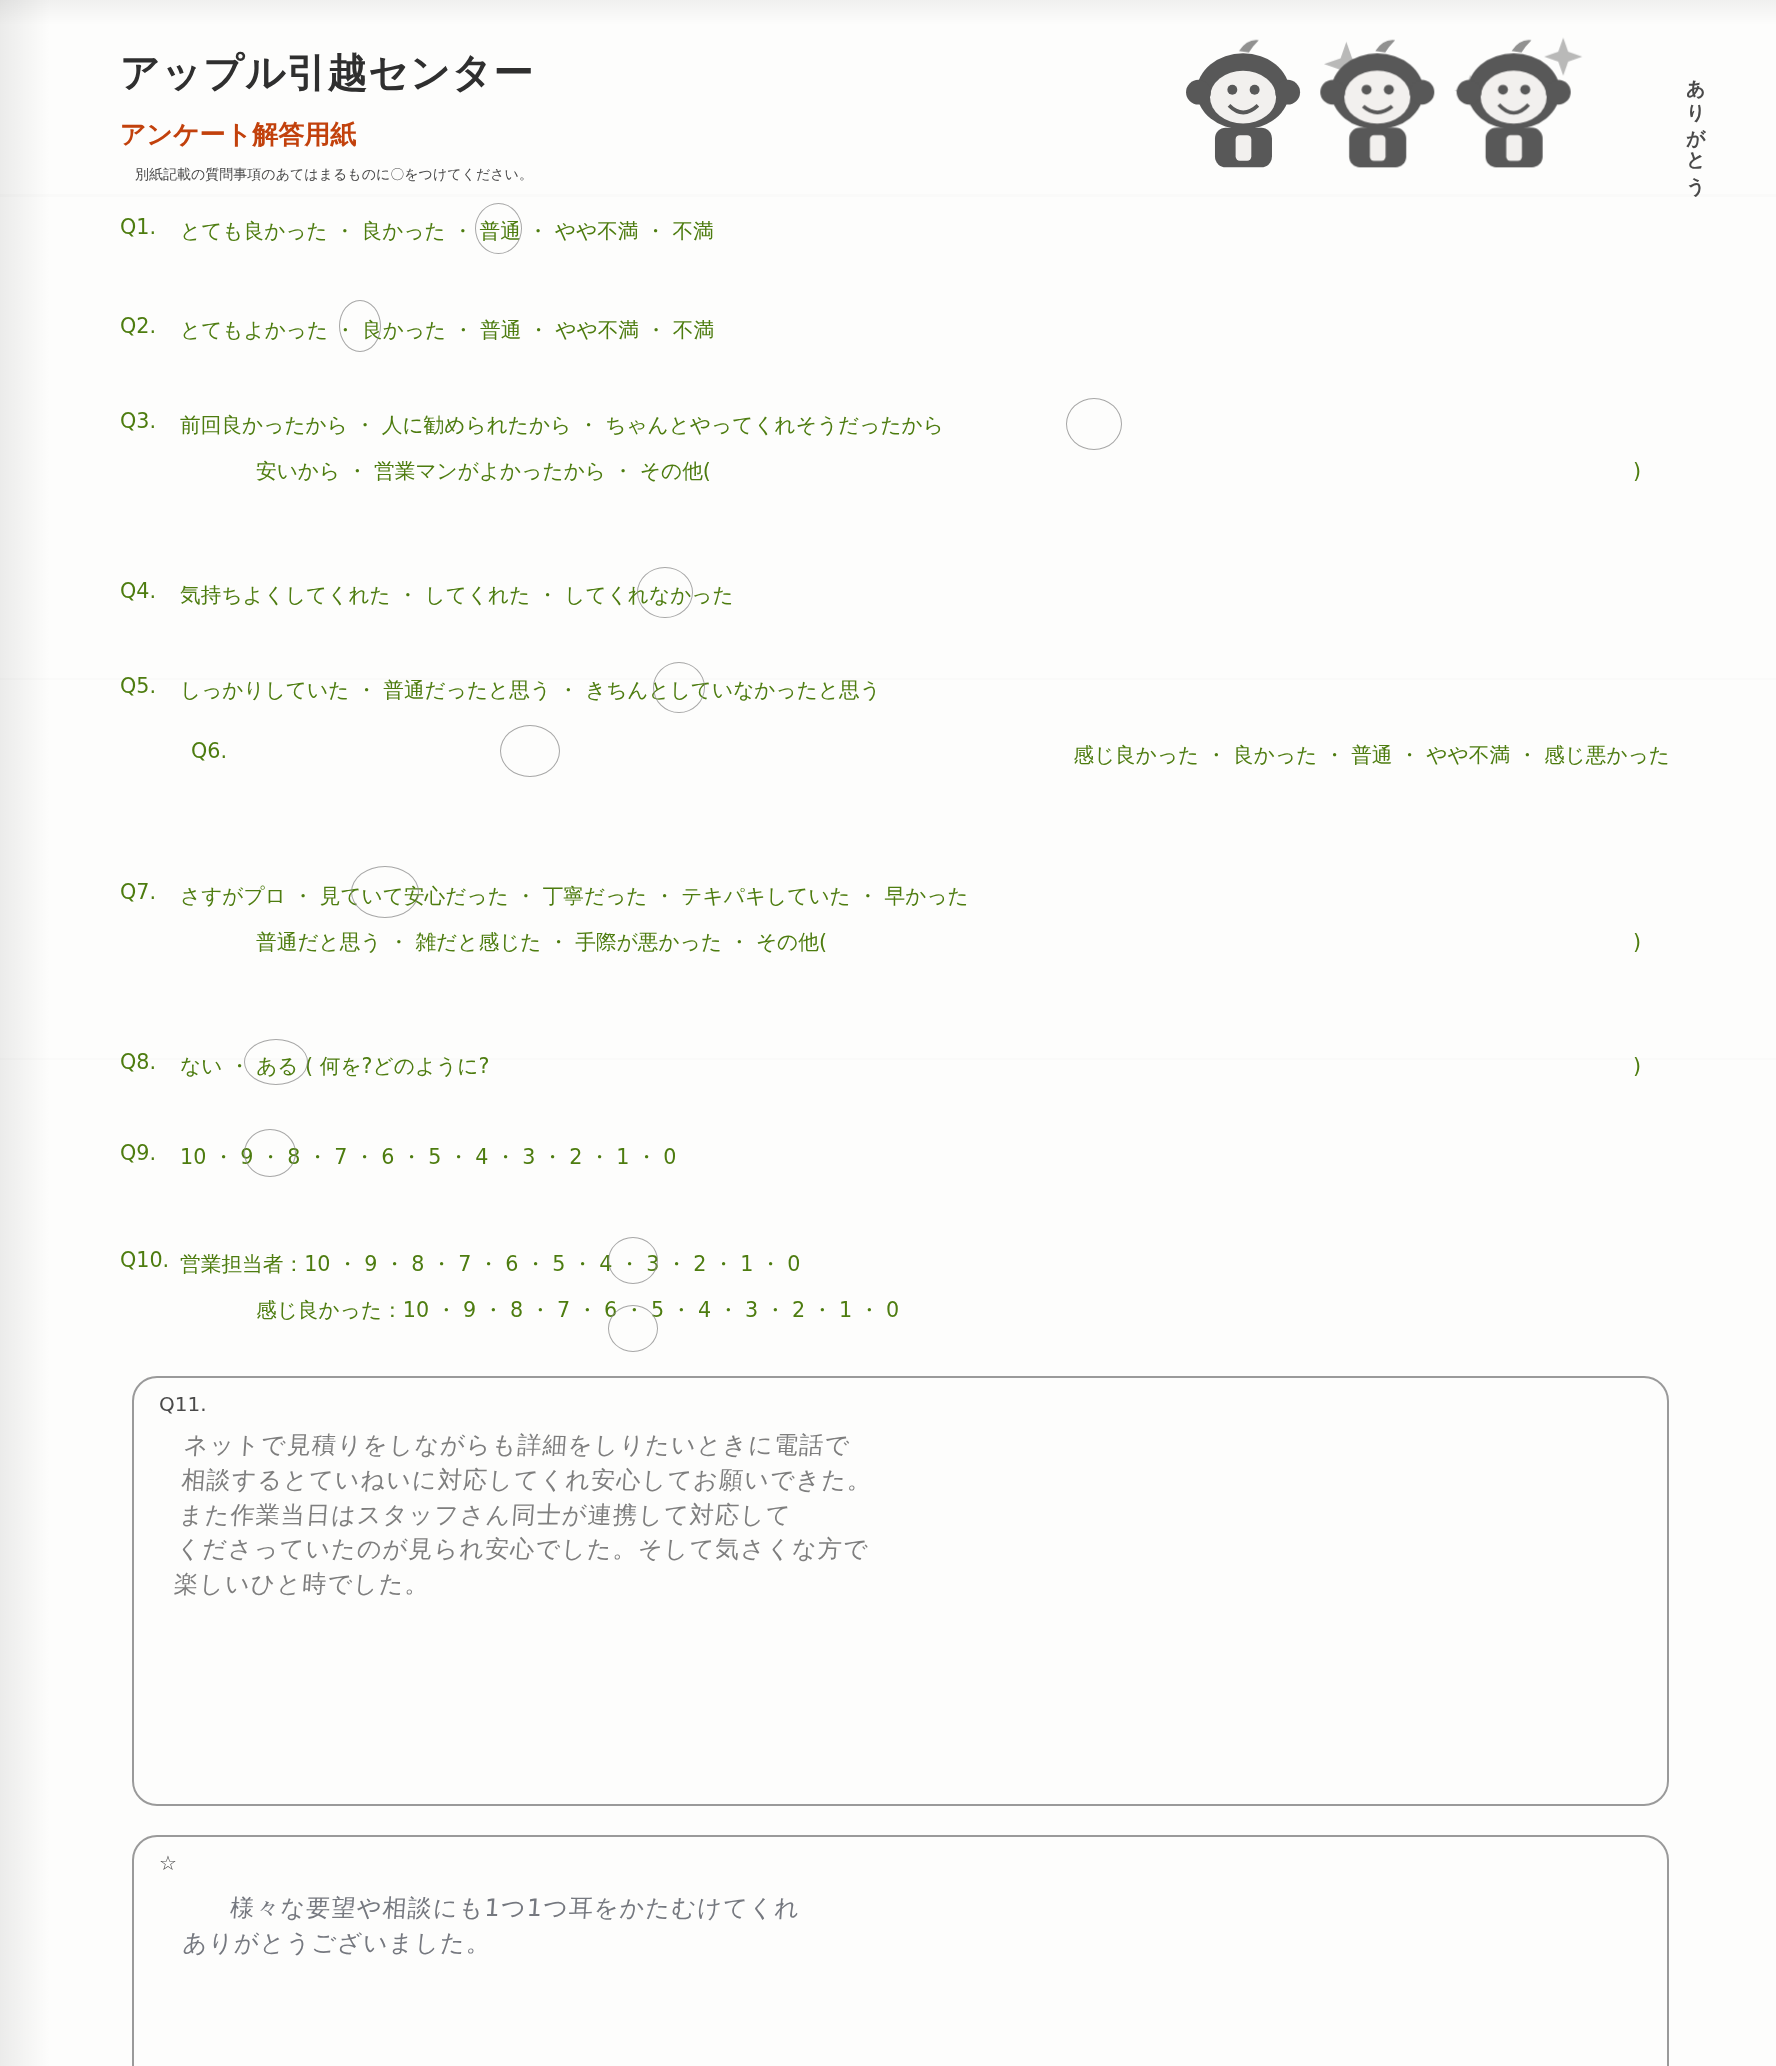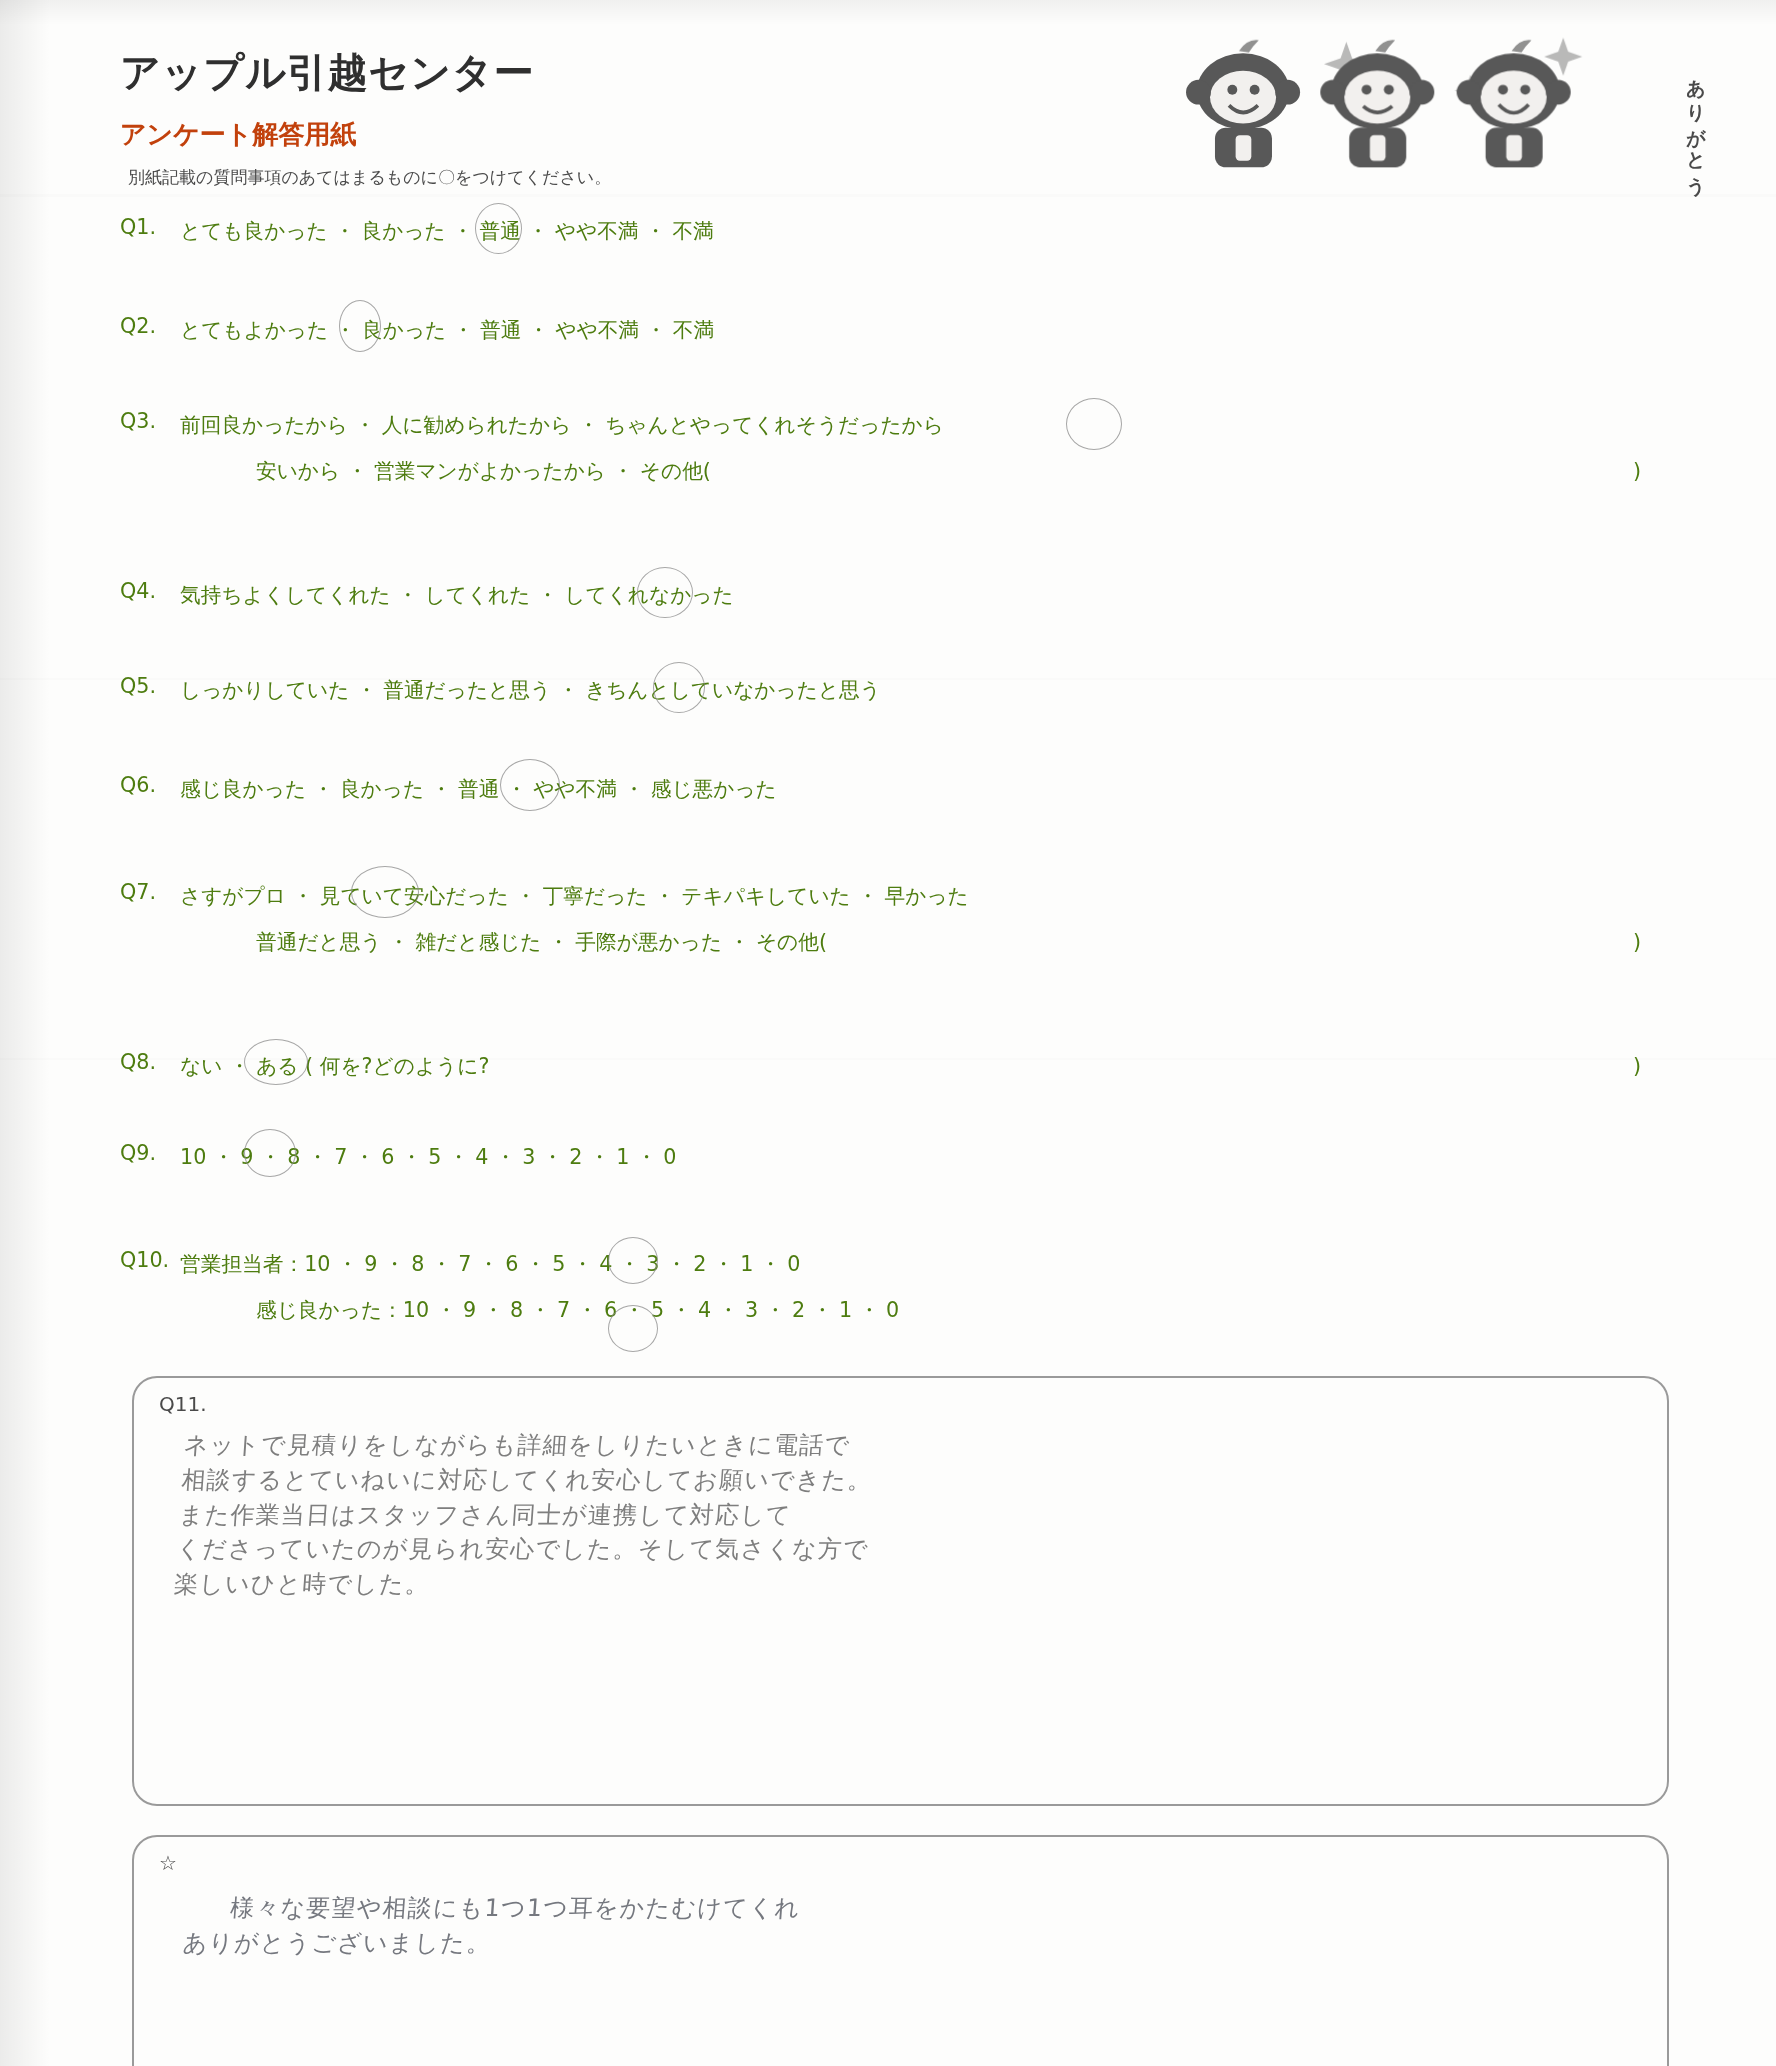--- a/index.html
+++ b/index.html
@@ -61,23 +61,23 @@
     color: #2f2f2f;
   }
   .sheet-title {
     font-family: "DejaVu Sans", sans-serif;
     font-weight: bold;
     font-size: 26px;
     color: #c2410c;
   }
   .subtitle {
     margin-top: 14px;
-    margin-left: 8px;
+    margin-left: 15px;
     font-family: Liberation Serif, serif;
-    font-size: 17px;
+    font-size: 14px;
     color: #4a4a4a;
   }
 
   
   .mascots {
     position: absolute;
     right: 62px;
     top: 25px;
     width: 599px;
     height: 174px;
@@ -264,21 +264,21 @@
     <div class="qbody">気持ちよくしてくれた ・ してくれた ・ してくれなかった</div>
     <div class="circ" style="left:517px;top:-11.6px;width:54px;height:49px;"></div>
   </div>
 
   <div class="q" style="top:674px;">
     <span class="qid">Q5.</span>
     <div class="qbody">しっかりしていた ・ 普通だったと思う ・ きちんとしていなかったと思う</div>
     <div class="circ" style="left:533px;top:-12.4px;width:50px;height:49px;"></div>
   </div>
 
-  <div class="q" style="top:773px;">
+  <div class="q" style="top:739px;text-align:right;">
     <span class="qid">Q6.</span>
     <div class="qbody">感じ良かった ・ 良かった ・ 普通 ・ やや不満 ・ 感じ悪かった</div>
     <div class="circ" style="left:380px;top:-14px;width:58px;height:50px;"></div>
   </div>
 
   <div class="q" style="top:880px;">
     <span class="qid">Q7.</span>
     <div class="qbody">さすがプロ ・ 見ていて安心だった ・ 丁寧だった ・ テキパキしていた ・ 早かった</div>
     <div class="qline2">
       <span>普通だと思う ・ 雑だと感じた ・ 手際が悪かった ・ その他(</span>

